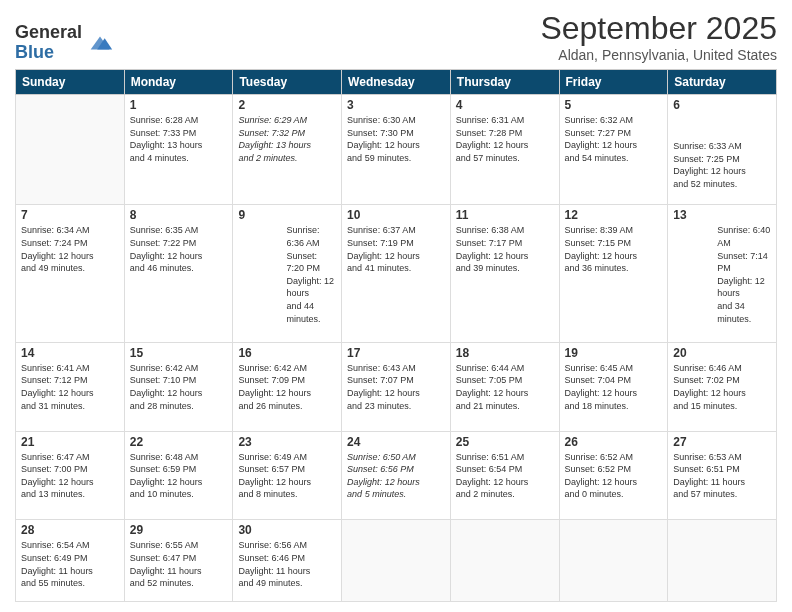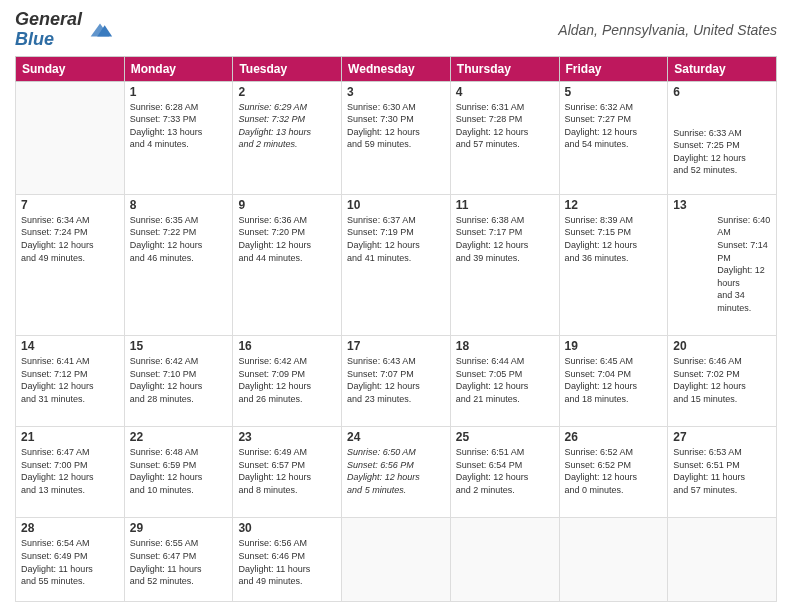--- a/index.html
+++ b/index.html
@@ -12,24 +12,23 @@
     }
     .page {
       width: 792px;
       height: 612px;
       padding: 10px 15px;
       display: flex;
       flex-direction: column;
     }
     .header {
       display: flex;
-      align-items: center;
+      align-items: flex-end;
       justify-content: space-between;
       margin-bottom: 6px;
-      font-style: italic;
     }
     .logo {
       display: flex;
       align-items: center;
       gap: 0px;
     }
     .logo-text {
       font-size: 18px;
       font-weight: bold;
       color: #333;
@@ -53,21 +52,21 @@
     .subtitle {
       font-size: 14px;
       color: #555;
     }
     .calendar {
       width: 100%;
       border-collapse: collapse;
       flex: 1;
     }
     .calendar th {
-      background-color: #be185d;
+      background-color: #0c4a6e;
       color: #fff;
       font-size: 12px;
       font-weight: bold;
       padding: 5px 6px;
       text-align: left;
       border: 1px solid #ccc;
     }
     .calendar td {
       vertical-align: top;
       border: 1px solid #ddd;
@@ -106,20 +105,21 @@
           <span class="general">General</span>
           <span class="blue">Blue</span>
         </div>
         <svg class="logo-icon" viewBox="0 0 30 30">
           <polygon points="5,22 15,8 25,22" fill="#3a7bbf" opacity="0.8"></polygon>
           <polygon points="12,22 20,10 28,22" fill="#3a7bbf"></polygon>
         </svg>
       </div>
     </div>
     <div class="title-block">
+      <div class="month-title">September 2025</div>
       <div class="subtitle">Aldan, Pennsylvania, United States</div>
     </div>
   </div>
 
   <table class="calendar">
     <thead>
       <tr>
       <th>Sunday</th>
           <th>Monday</th>
           <th>Tuesday</th>
@@ -185,21 +185,21 @@
           </td>
           <td>
             <span class="day-number">8</span>
             <div class="cell-text" style="white-space: pre-line;">Sunrise: 6:35 AM
 Sunset: 7:22 PM
 Daylight: 12 hours
 and 46 minutes.</div>
           </td>
           <td>
             <span class="day-number">9</span>
-            <div class="cell-text" style="white-space: pre-line;">Sunrise: 6:36 AM
+            <div class="cell-text" style="white-space: pre-line; margin-left: 48px;">Sunrise: 6:36 AM
 Sunset: 7:20 PM
 Daylight: 12 hours
 and 44 minutes.</div>
           </td>
           <td>
             <span class="day-number">10</span>
             <div class="cell-text" style="white-space: pre-line;">Sunrise: 6:37 AM
 Sunset: 7:19 PM
 Daylight: 12 hours
 and 41 minutes.</div>

